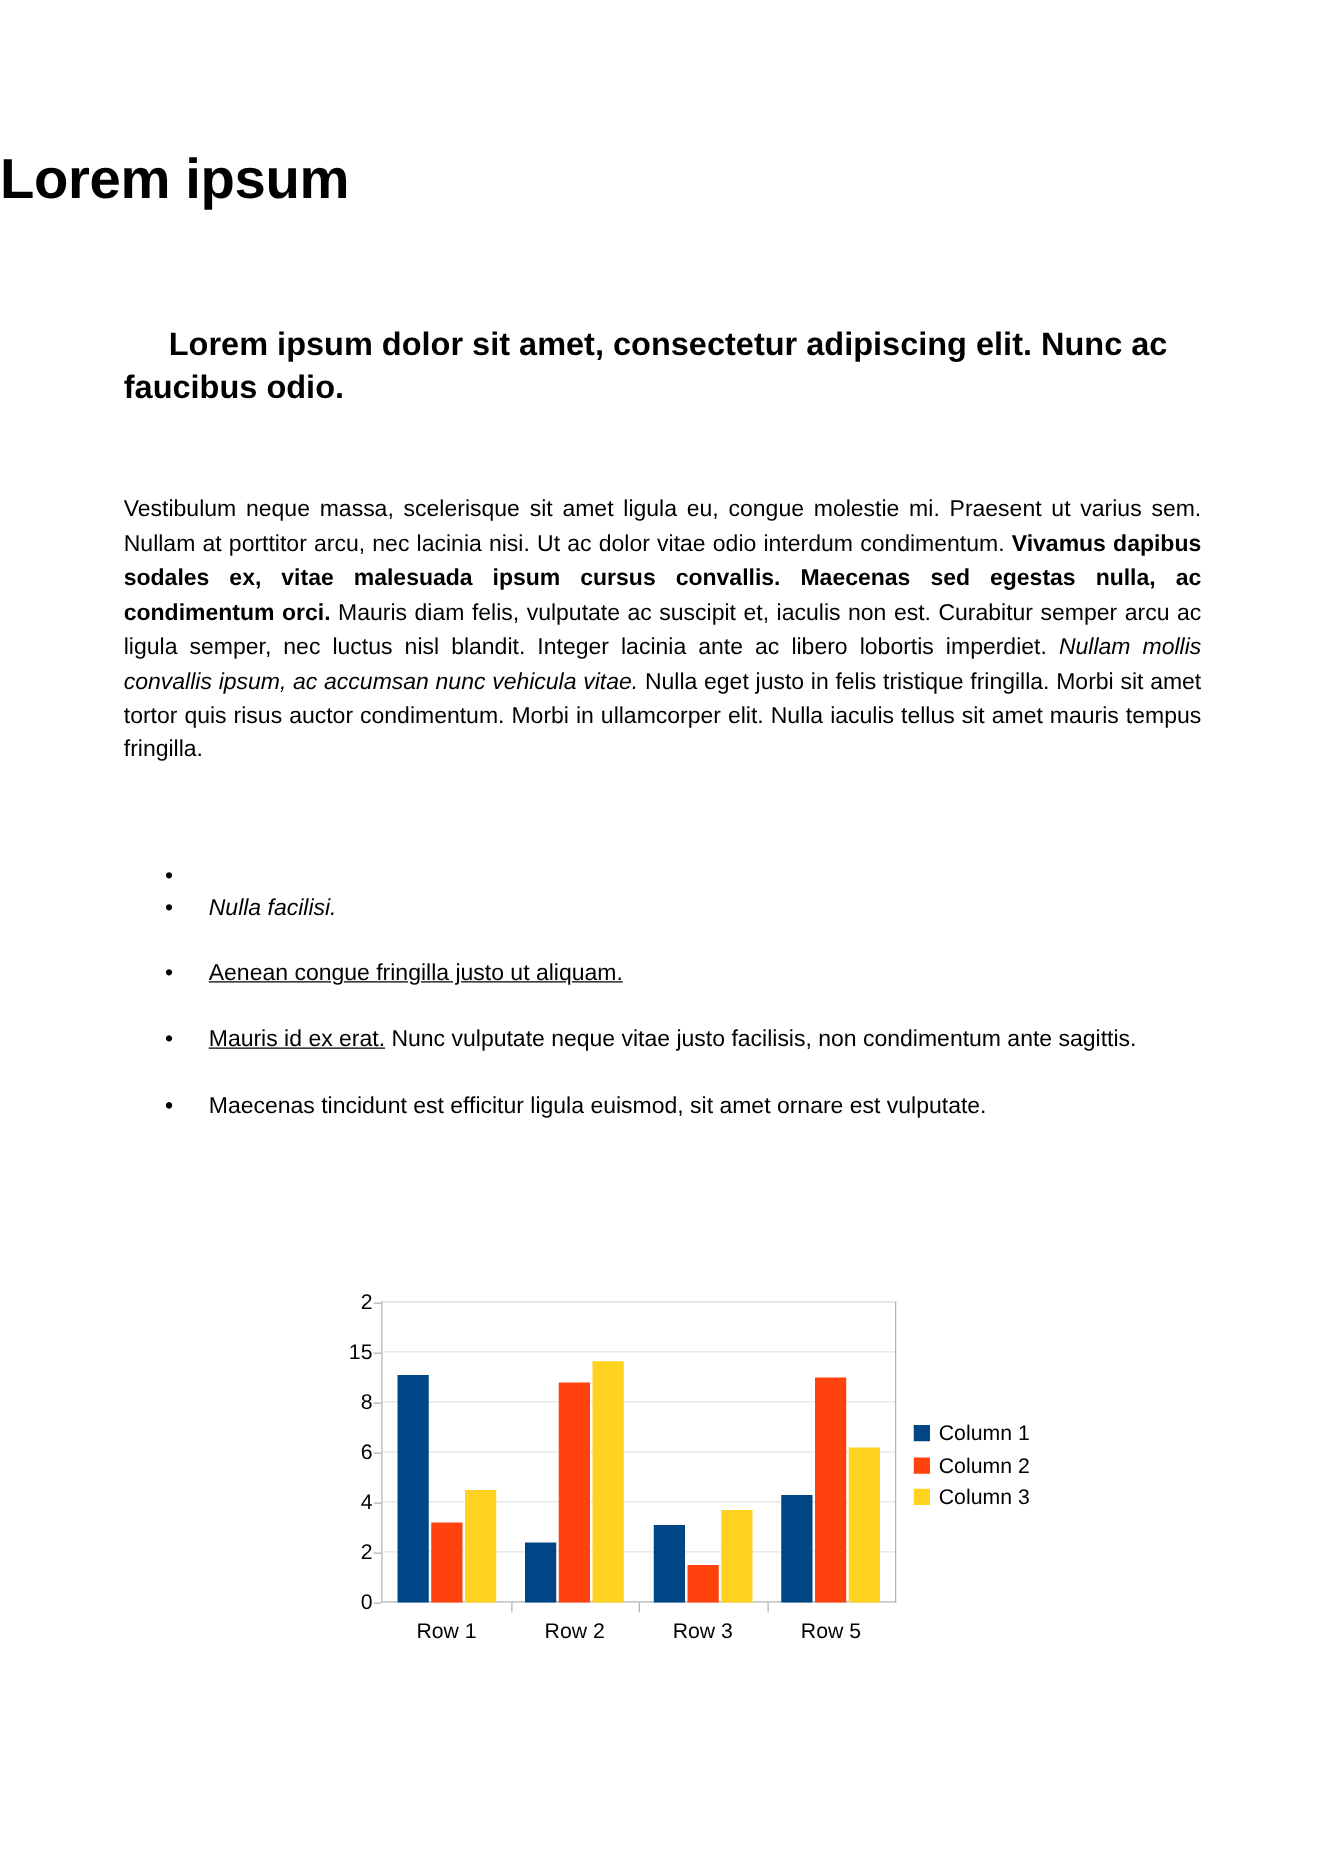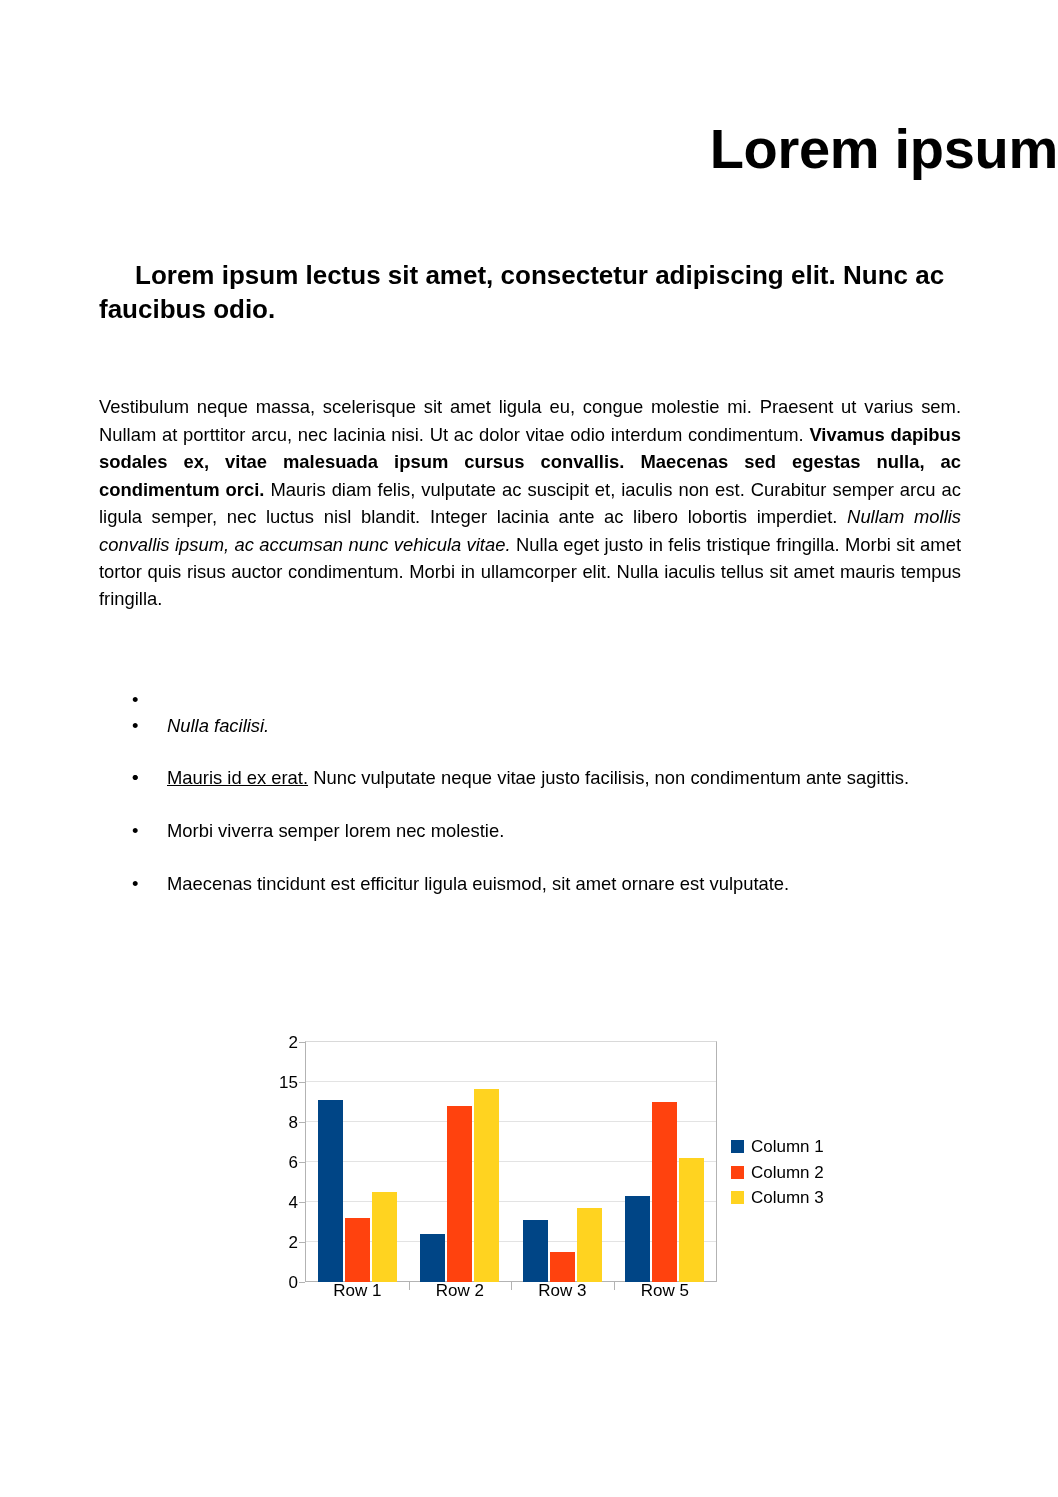--- a/index.html
+++ b/index.html
@@ -16,22 +16,22 @@
     color: #000000;
     overflow: hidden;
     box-sizing: border-box;
   }
 
   .doc-title {
     position: absolute;
     left: 0;
     top: 118px;
     width: 1058px;
-    text-align: right;
-    font-size: 56px;
+    text-align: left;
+    font-size: 45px;
     font-weight: bold;
     letter-spacing: -0.3px;
     line-height: 1.1;
   }
 
   .section-heading {
     position: absolute;
     left: 99px;
     top: 258px;
     width: 862px;
@@ -159,21 +159,21 @@
   .xsep {
     position: absolute;
     width: 1px;
     height: 8px;
     background: #b3b3b3;
     top: 250px;
   }
   .xlabels {
     position: absolute;
     left: 48px;
-    top: 248px;
+    top: 262px;
     width: 410px;
     height: 24px;
     display: flex;
   }
   .xlabels span {
     flex: 1 1 0;
     text-align: center;
     font-size: 17px;
     line-height: 1.3;
   }
@@ -201,43 +201,43 @@
     white-space: nowrap;
   }
 </style>
 </head>
 <body>
 
 <div class="page">
 
   <div class="doc-title">Lorem ipsum</div>
 
-  <div class="section-heading">Lorem ipsum lectus sit amet, consectetur adipiscing elit. Nunc ac faucibus odio.</div>
+  <div class="section-heading">Lorem ipsum dolor sit amet, consectetur adipiscing elit. Nunc ac faucibus odio.</div>
 
   <p class="body-para para-1"><span>Vestibulum neque massa, scelerisque sit amet ligula eu, congue molestie mi. Praesent ut varius sem. Nullam at porttitor arcu, nec lacinia nisi. Ut ac dolor vitae odio interdum condimentum. </span><span class="bold">Vivamus dapibus sodales ex, vitae malesuada ipsum cursus convallis. Maecenas sed egestas nulla, ac condimentum orci.</span><span> Mauris diam felis, vulputate ac suscipit et, iaculis non est. Curabitur semper arcu ac ligula semper, nec luctus nisl blandit. Integer lacinia ante ac libero lobortis imperdiet. </span><span class="ital">Nullam mollis convallis ipsum, ac accumsan nunc vehicula vitae.</span><span> Nulla eget justo in felis tristique fringilla. Morbi sit amet tortor quis risus auctor condimentum. Morbi in ullamcorper elit. Nulla iaculis tellus sit amet mauris tempus fringilla.</span></p>
 
 
   <ul class="bullet-list">
     <li class="bullet-item">
       <span class="dot">•</span>
     </li>
     <li class="bullet-item">
       <span class="dot">•</span>
       <span class="ital">Nulla facilisi.</span>
     </li>
     <li class="bullet-item">
       <span class="dot">•</span>
+      <span class="und">Aenean congue fringilla justo ut aliquam. </span>
     </li>
     <li class="bullet-item">
       <span class="dot">•</span>
       <span class="und">Mauris id ex erat.</span><span> Nunc vulputate neque vitae justo facilisis, non condimentum ante sagittis.</span>
     </li>
     <li class="bullet-item">
       <span class="dot">•</span>
-      <span>Morbi viverra semper lorem nec molestie.</span>
     </li>
     <li class="bullet-item">
       <span class="dot">•</span>
       <span>Maecenas tincidunt est efficitur ligula euismod, sit amet ornare est vulputate.</span>
     </li>
   </ul>
 
   <div class="chart">
     <div class="ylabels">
         <span style="top: 250px;">0</span>

